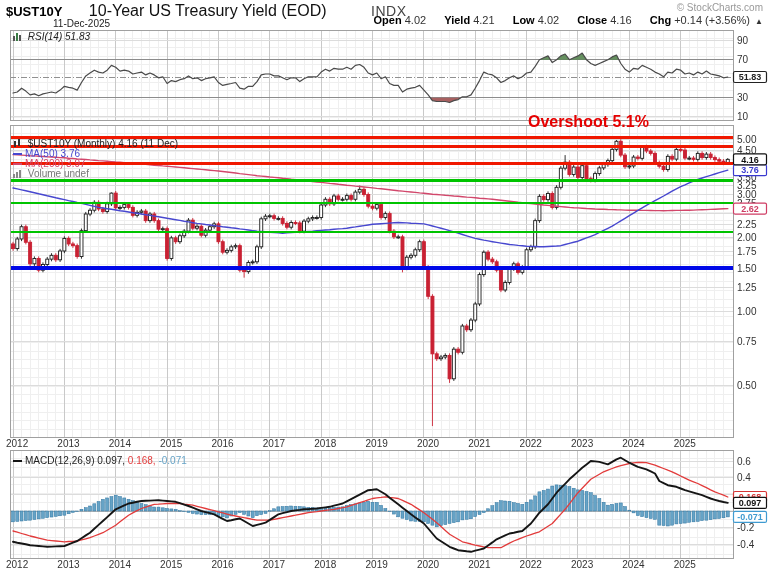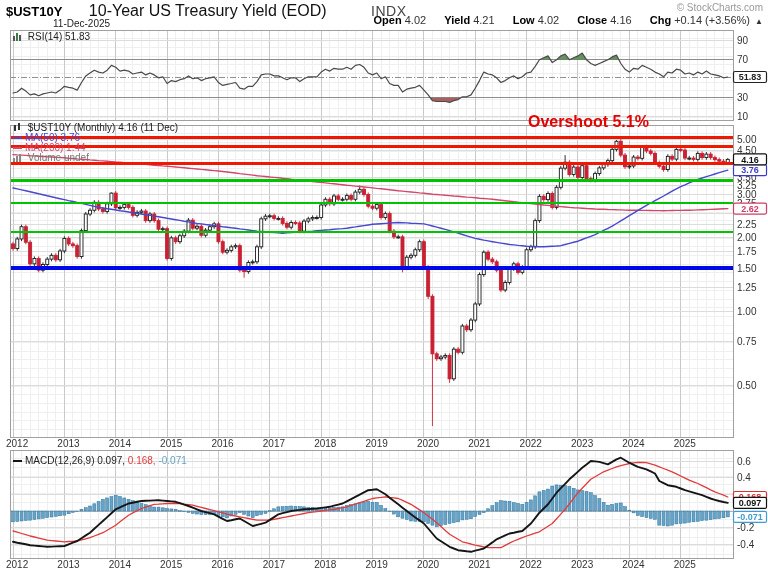--- a/index.html
+++ b/index.html
@@ -10,22 +10,22 @@
   .hdr-title{position:absolute;left:6px;top:2px;white-space:nowrap;}
   .hdr-sym{font-size:13px;font-weight:bold;color:#000;}
   .hdr-name{font-size:16px;color:#111;margin-left:22px;}
   .hdr-exch{font-size:14px;color:#444;margin-left:16px;letter-spacing:0.5px;padding-left:24px;}
   .hdr-date{position:absolute;left:6px;top:18px;font-size:10px;color:#222;margin-left:47px;}
   .hdr-copy{position:absolute;right:5px;top:2px;font-size:10px;color:#999;}
   .hdr-ohlc{position:absolute;right:5px;top:14px;font-size:11px;color:#333;white-space:nowrap;}
   .hdr-ohlc b{color:#000;margin-left:15px;}
   .hdr-ohlc .arr{font-size:8px;color:#333;margin-left:2px;}
   .ovl{position:absolute;font-size:10px;color:#222;white-space:nowrap;line-height:10.5px;}
-  .rsi-legend{left:13px;top:32px;}
-  .main-legend{left:13px;top:123px;}
+  .rsi-legend{left:13px;top:32px;font-style:italic;}
+  .main-legend{left:13px;top:139px;}
   .main-legend .row{height:10px;}
   .macd-legend{left:13px;top:456px;}
   .overshoot{left:528px;top:117px;font-size:16px;font-weight:700;}
   .swatch{display:inline-block;width:9px;height:2px;vertical-align:2px;margin-right:3px;}
   .lg-icon{display:inline-block;vertical-align:-1px;margin-right:3px;}
   .vol-row{color:#777;}
 </style>
 </head>
 <body>
 
@@ -1038,21 +1038,21 @@
       <span class="lg-icon"><svg width="9" height="9">
             <rect x="1" y="2" width="2" height="6" fill="#333"></rect>
             <rect x="5" y="0" width="2" height="7" fill="#333"></rect>
           </svg></span>
       <span>$UST10Y (Monthly) 4.16 (11 Dec)</span>
     </div>
     <div class="row">
       <span class="swatch" style="background-color: rgb(71, 71, 207);"></span><span style="color: rgb(71, 71, 207);">MA(50) 3.76</span>
     </div>
     <div class="row">
-      <span class="swatch" style="background-color: rgb(210, 71, 107);"></span><span style="color: rgb(210, 71, 107);">MA(200) 1.44</span>
+      <span class="swatch" style="background-color: rgb(210, 71, 107);"></span><span style="color: rgb(210, 71, 107);">MA(200) 3.97</span>
     </div>
     <div class="row vol-row">
       <span class="lg-icon"><svg width="9" height="9">
             <rect x="0" y="5" width="2" height="4" fill="#888"></rect>
             <rect x="3" y="3" width="2" height="6" fill="#888"></rect>
             <rect x="6" y="1" width="2" height="8" fill="#888"></rect>
           </svg></span>
       <span>Volume undef</span>
     </div>
   </div>

